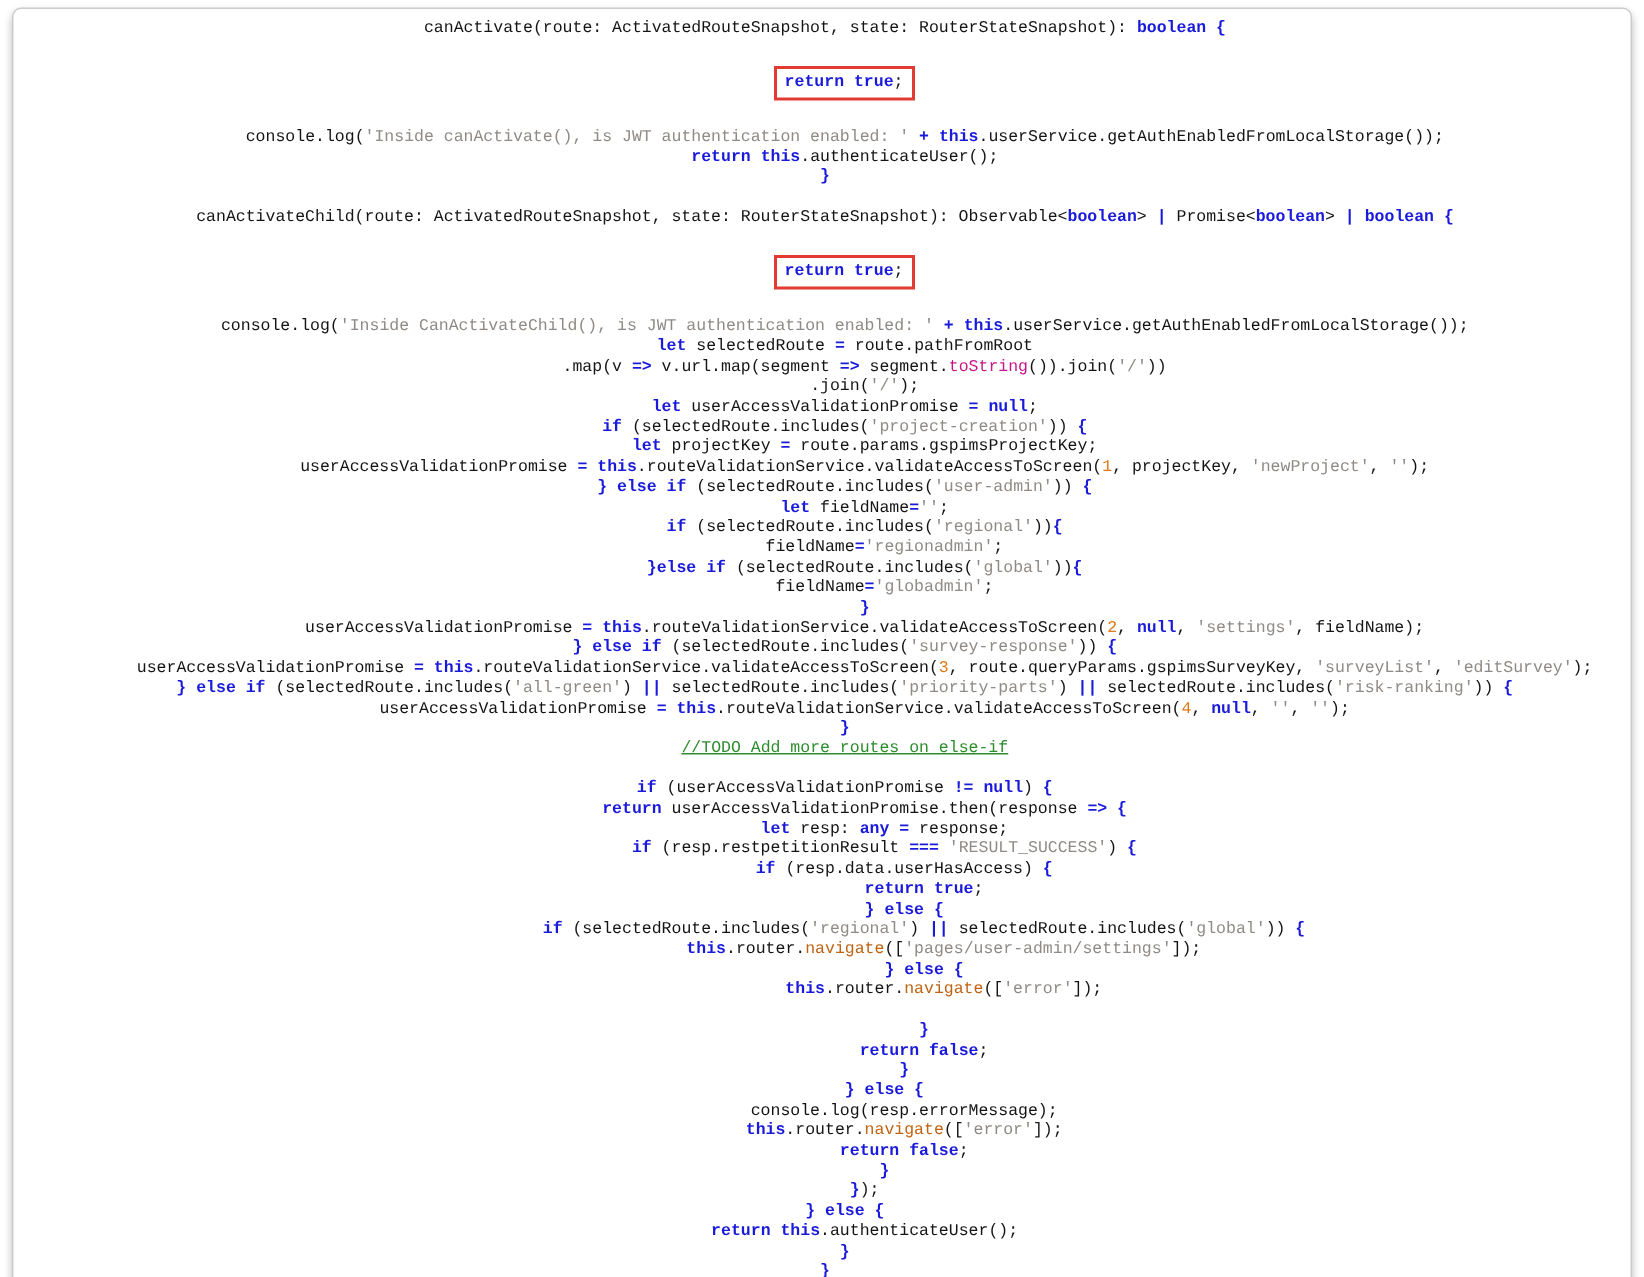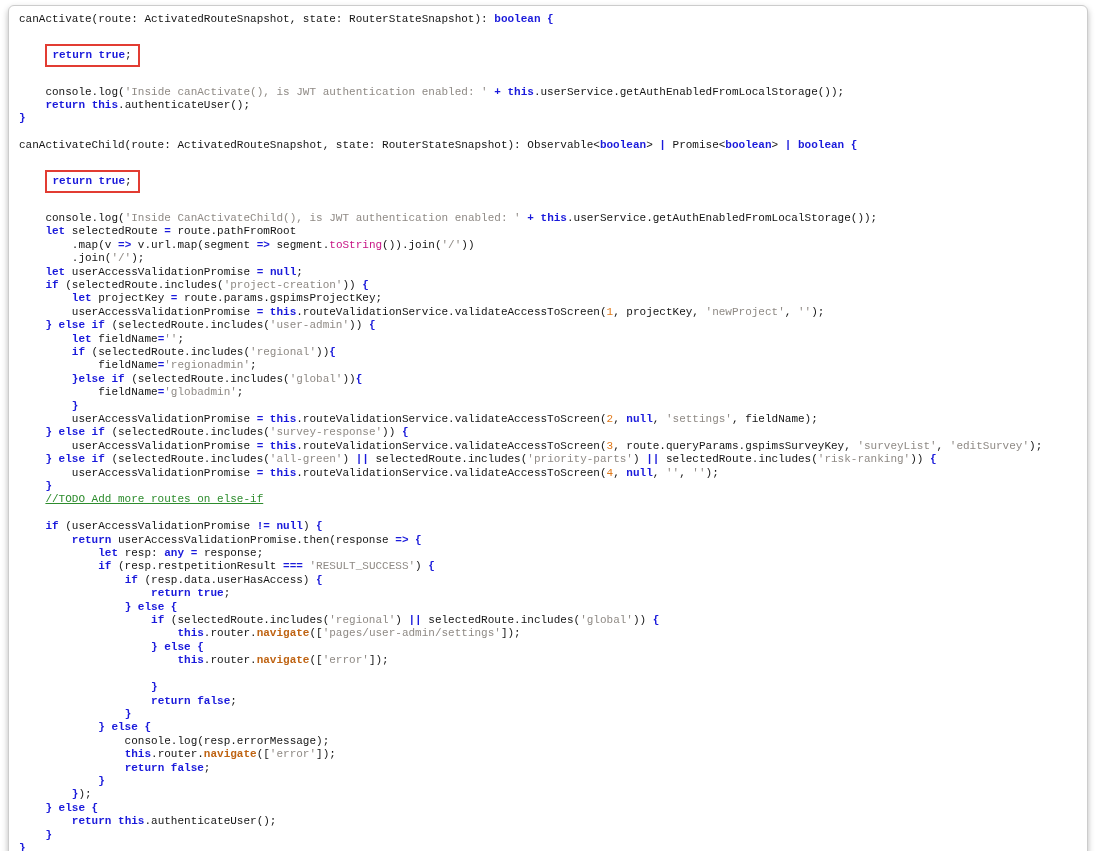--- a/index.html
+++ b/index.html
@@ -18,27 +18,27 @@
     padding:7px 6px 8px 10px;
     overflow:hidden;
   }
   .code{
     font-family:"Liberation Mono","DejaVu Sans Mono",monospace;
     font-size:11px;
     line-height:13.4px;
     white-space:pre;
     color:var(--text);
   }
-  .code-line{min-height:13.4px;}
+  .code-line{min-height:13.4px;text-align:center;}
   .t-k{color:var(--keyword);font-weight:bold;}
   .t-s{color:var(--string);}
   .t-c{color:var(--comment);text-decoration:underline;}
   .t-n{color:var(--number);}
   .t-m{color:var(--magenta);}
-  .t-o{color:var(--orange);font-weight:bold;}
+  .t-o{color:var(--orange);font-weight:normal;}
   .red-box{
     display:inline-block;
     border:2px solid var(--box);
     padding:3px 6px 3px 5px;
     margin:1px 0;
   }
   .has-box{margin:3px 0 4px 0;}
 </style>
 </head>
 <body>

